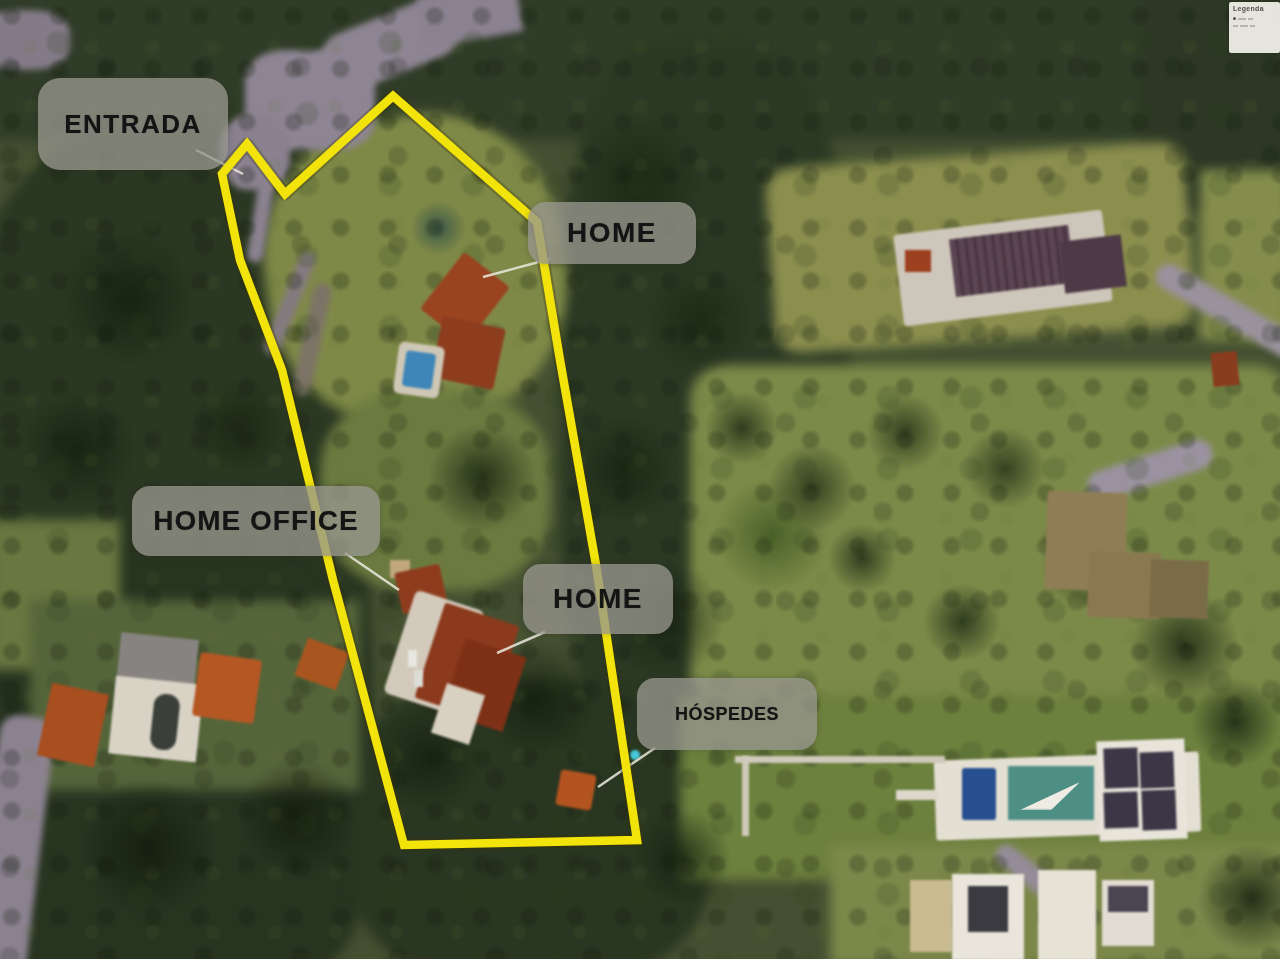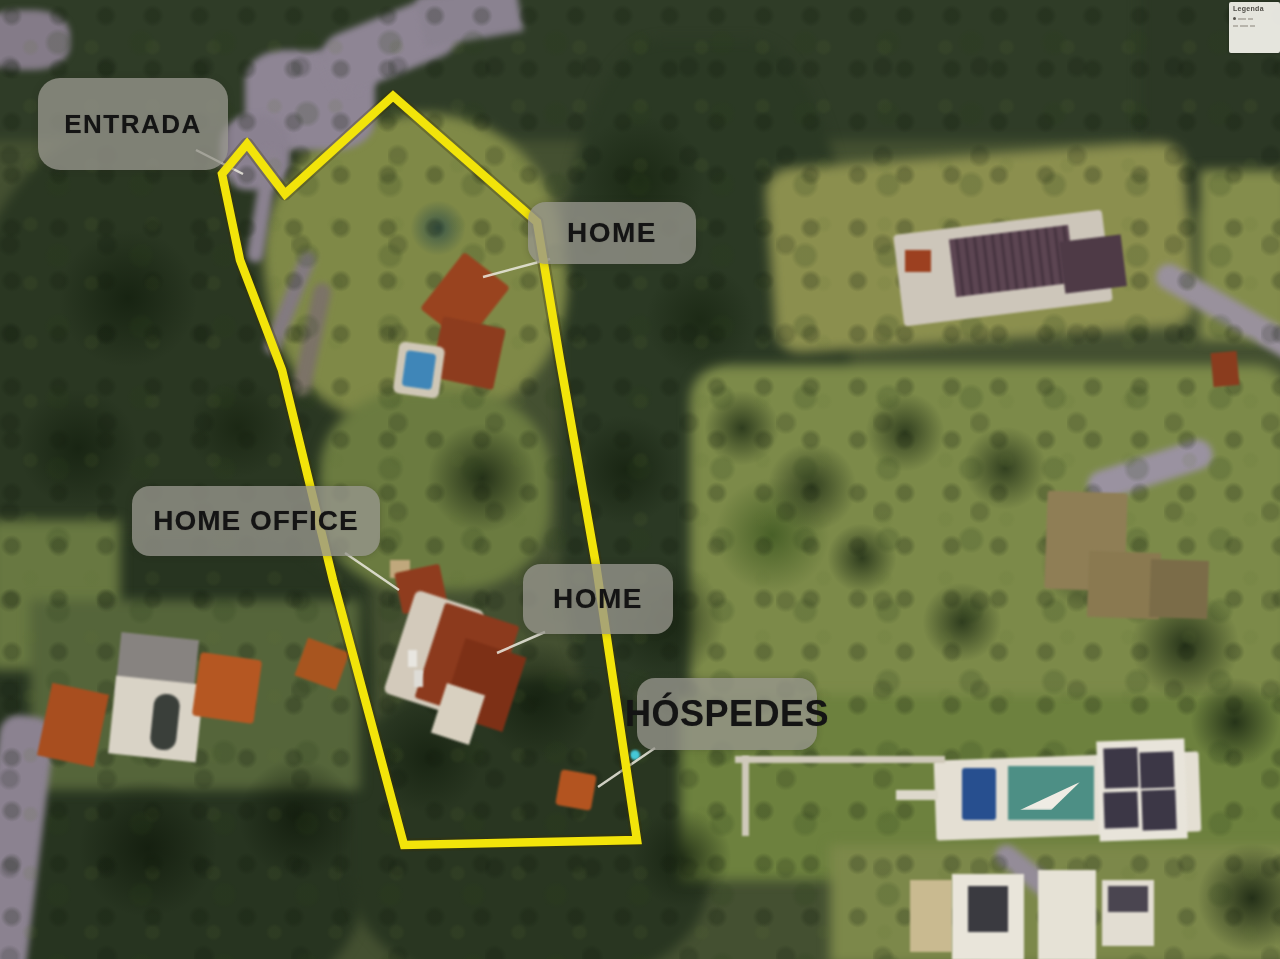--- a/index.html
+++ b/index.html
@@ -31,21 +31,21 @@
     background:var(--label-bg, rgba(151,150,141,0.78));
     border-radius:18px;color:var(--label-text,#141414);
     font-weight:bold;letter-spacing:1.5px;
     box-shadow:0 0 6px rgba(40,40,30,0.25);
     text-shadow:0 0 1px rgba(0,0,0,0.35);
   }
   [data-name="label-entrada"]{font-size:26px;border-radius:22px;}
   [data-name="label-loft"]{font-size:28px;}
   [data-name="label-home-office"]{font-size:28px;letter-spacing:1px;}
   [data-name="label-sede"]{font-size:28px;}
-  [data-name="label-hospedes"]{font-size:36px;letter-spacing:0.5px;}
+  [data-name="label-hospedes"]{font-size:18px;letter-spacing:0.5px;}
   
   .legend{
     position:absolute;z-index:7;right:0;top:2px;width:44px;height:46px;
     background:rgba(243,242,236,0.93);border-radius:2px;padding:3px 3px 2px 4px;
     box-shadow:0 0 3px rgba(0,0,0,0.3);
   }
   .legend-title{font-size:7px;color:#4e4c46;font-weight:bold;letter-spacing:.3px;}
   .legend-row{display:flex;align-items:center;gap:2px;margin-top:5px;}
   .legend-dot{width:3px;height:3px;background:#55524c;border-radius:50%;flex:0 0 auto;}
   .legend-bar{height:2px;background:#b7b4ab;flex:0 0 auto;width:8px;}

